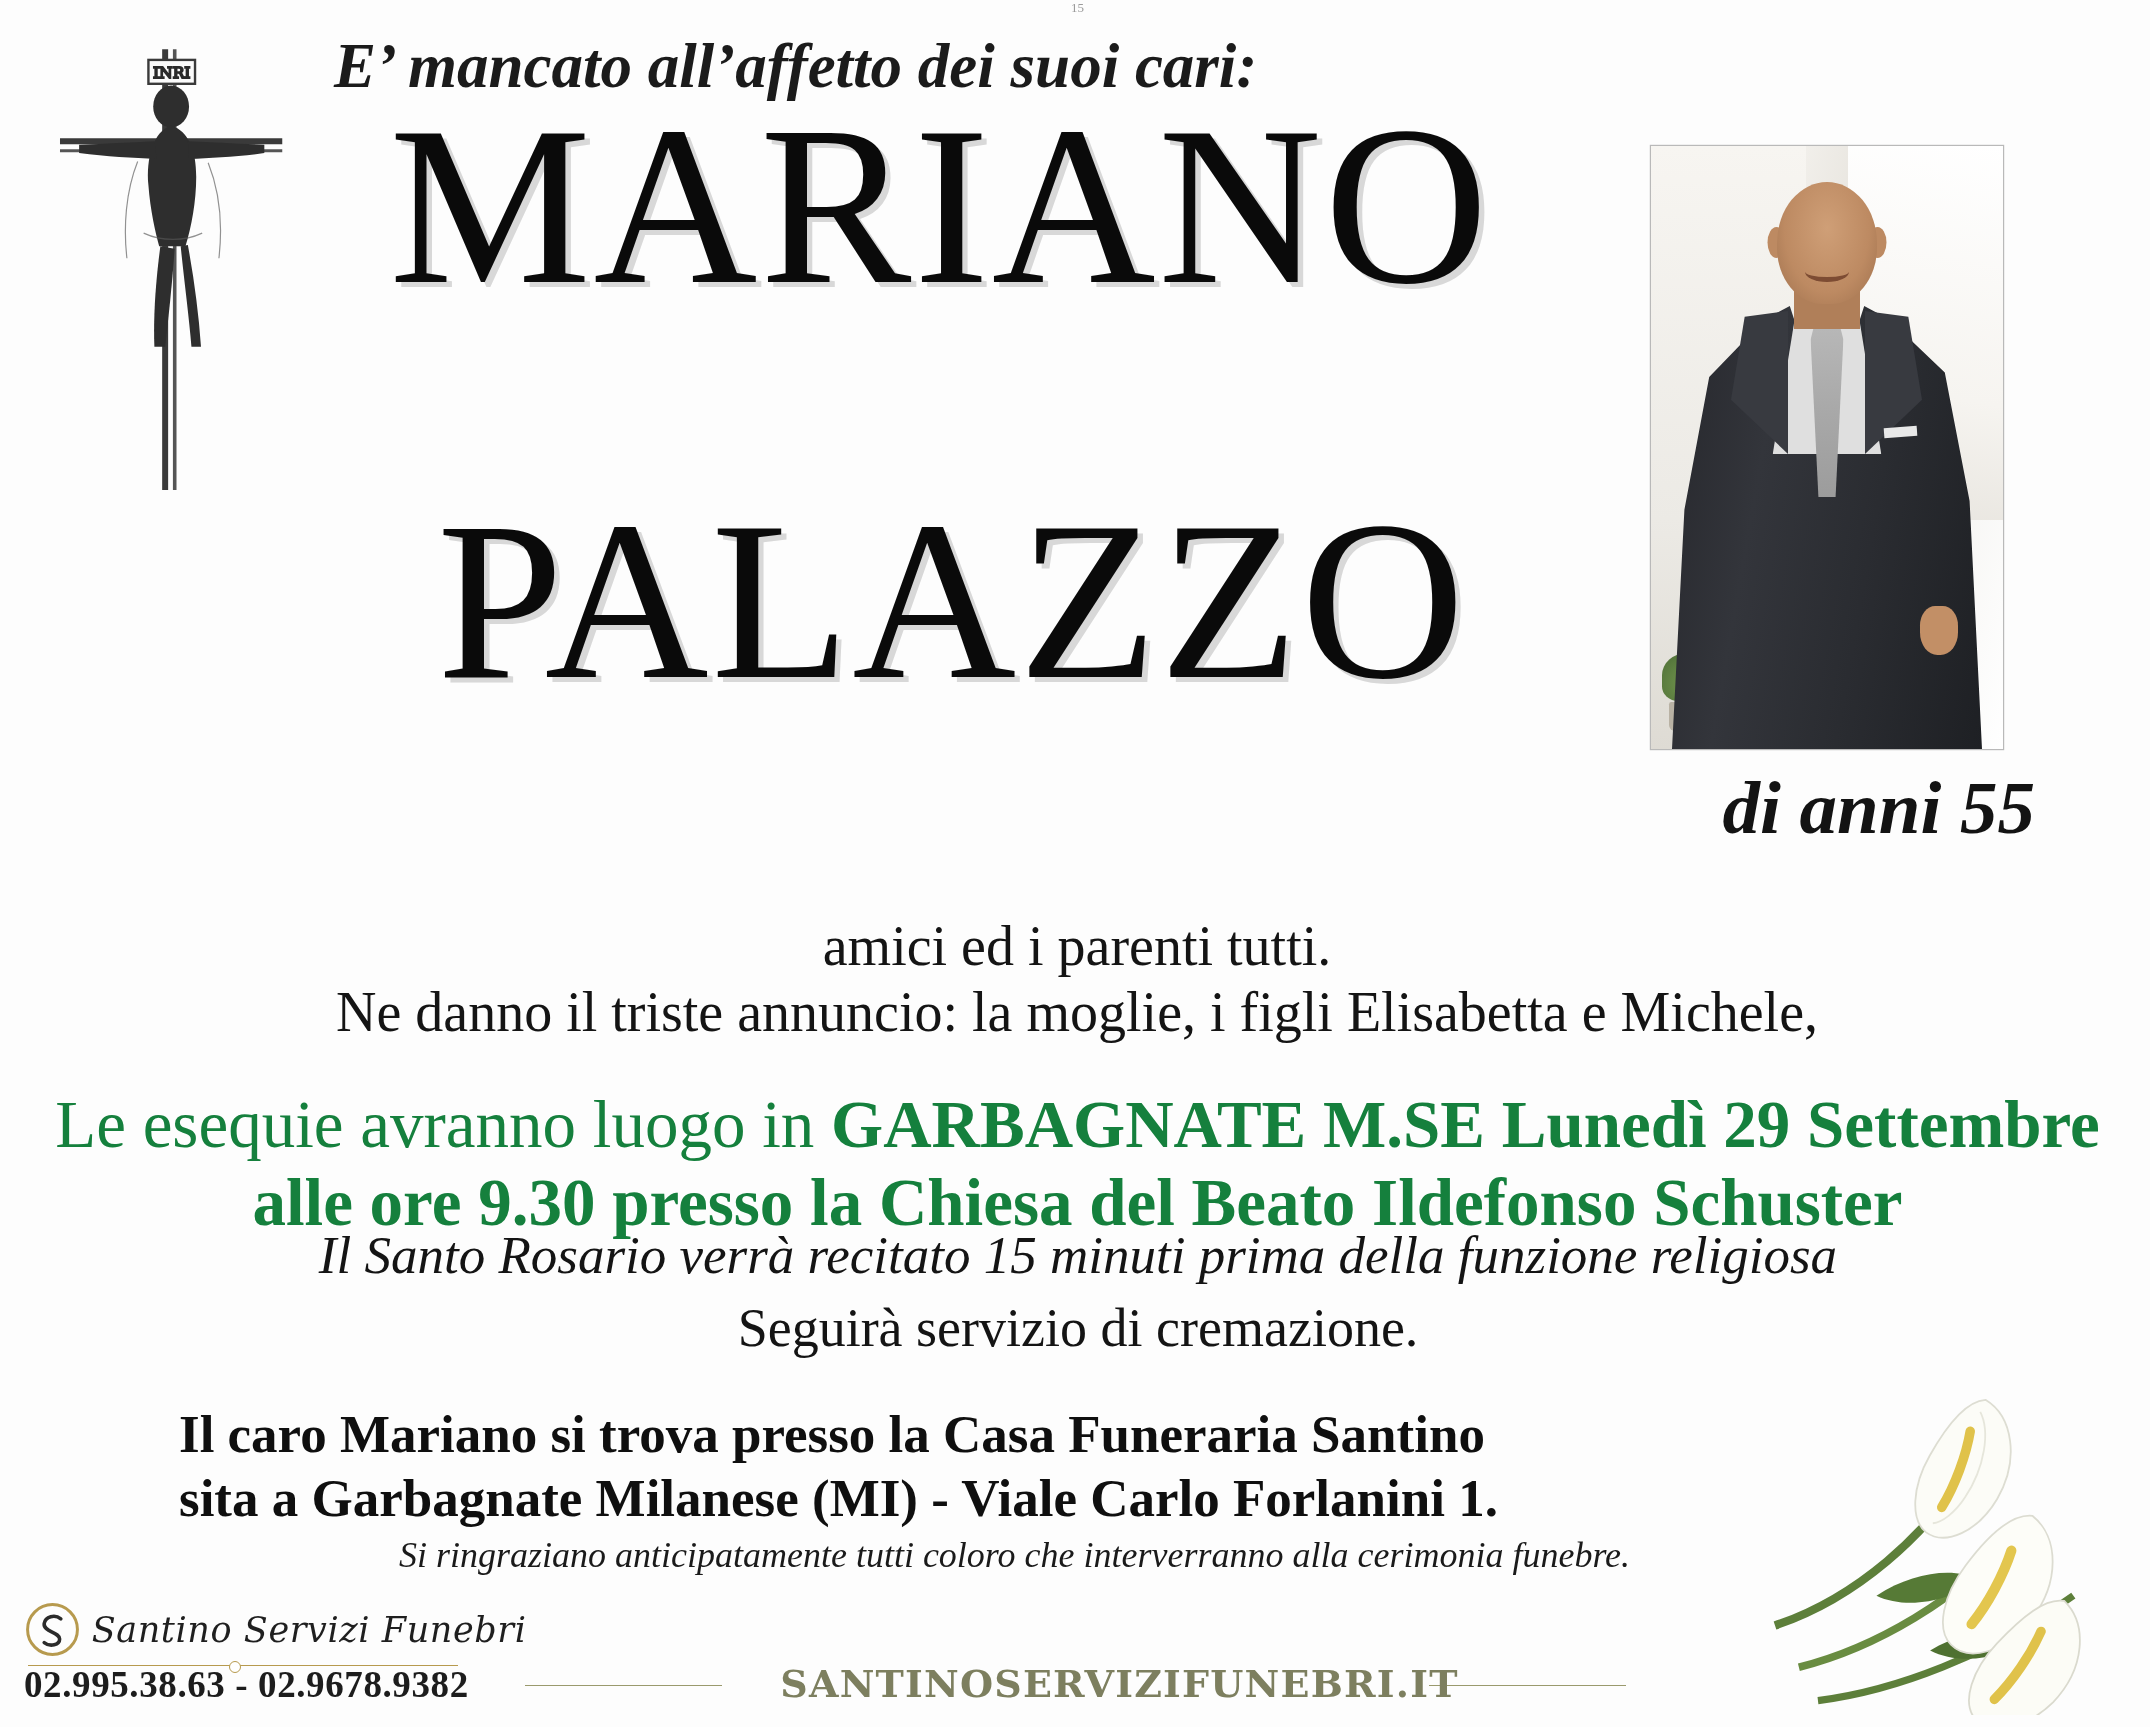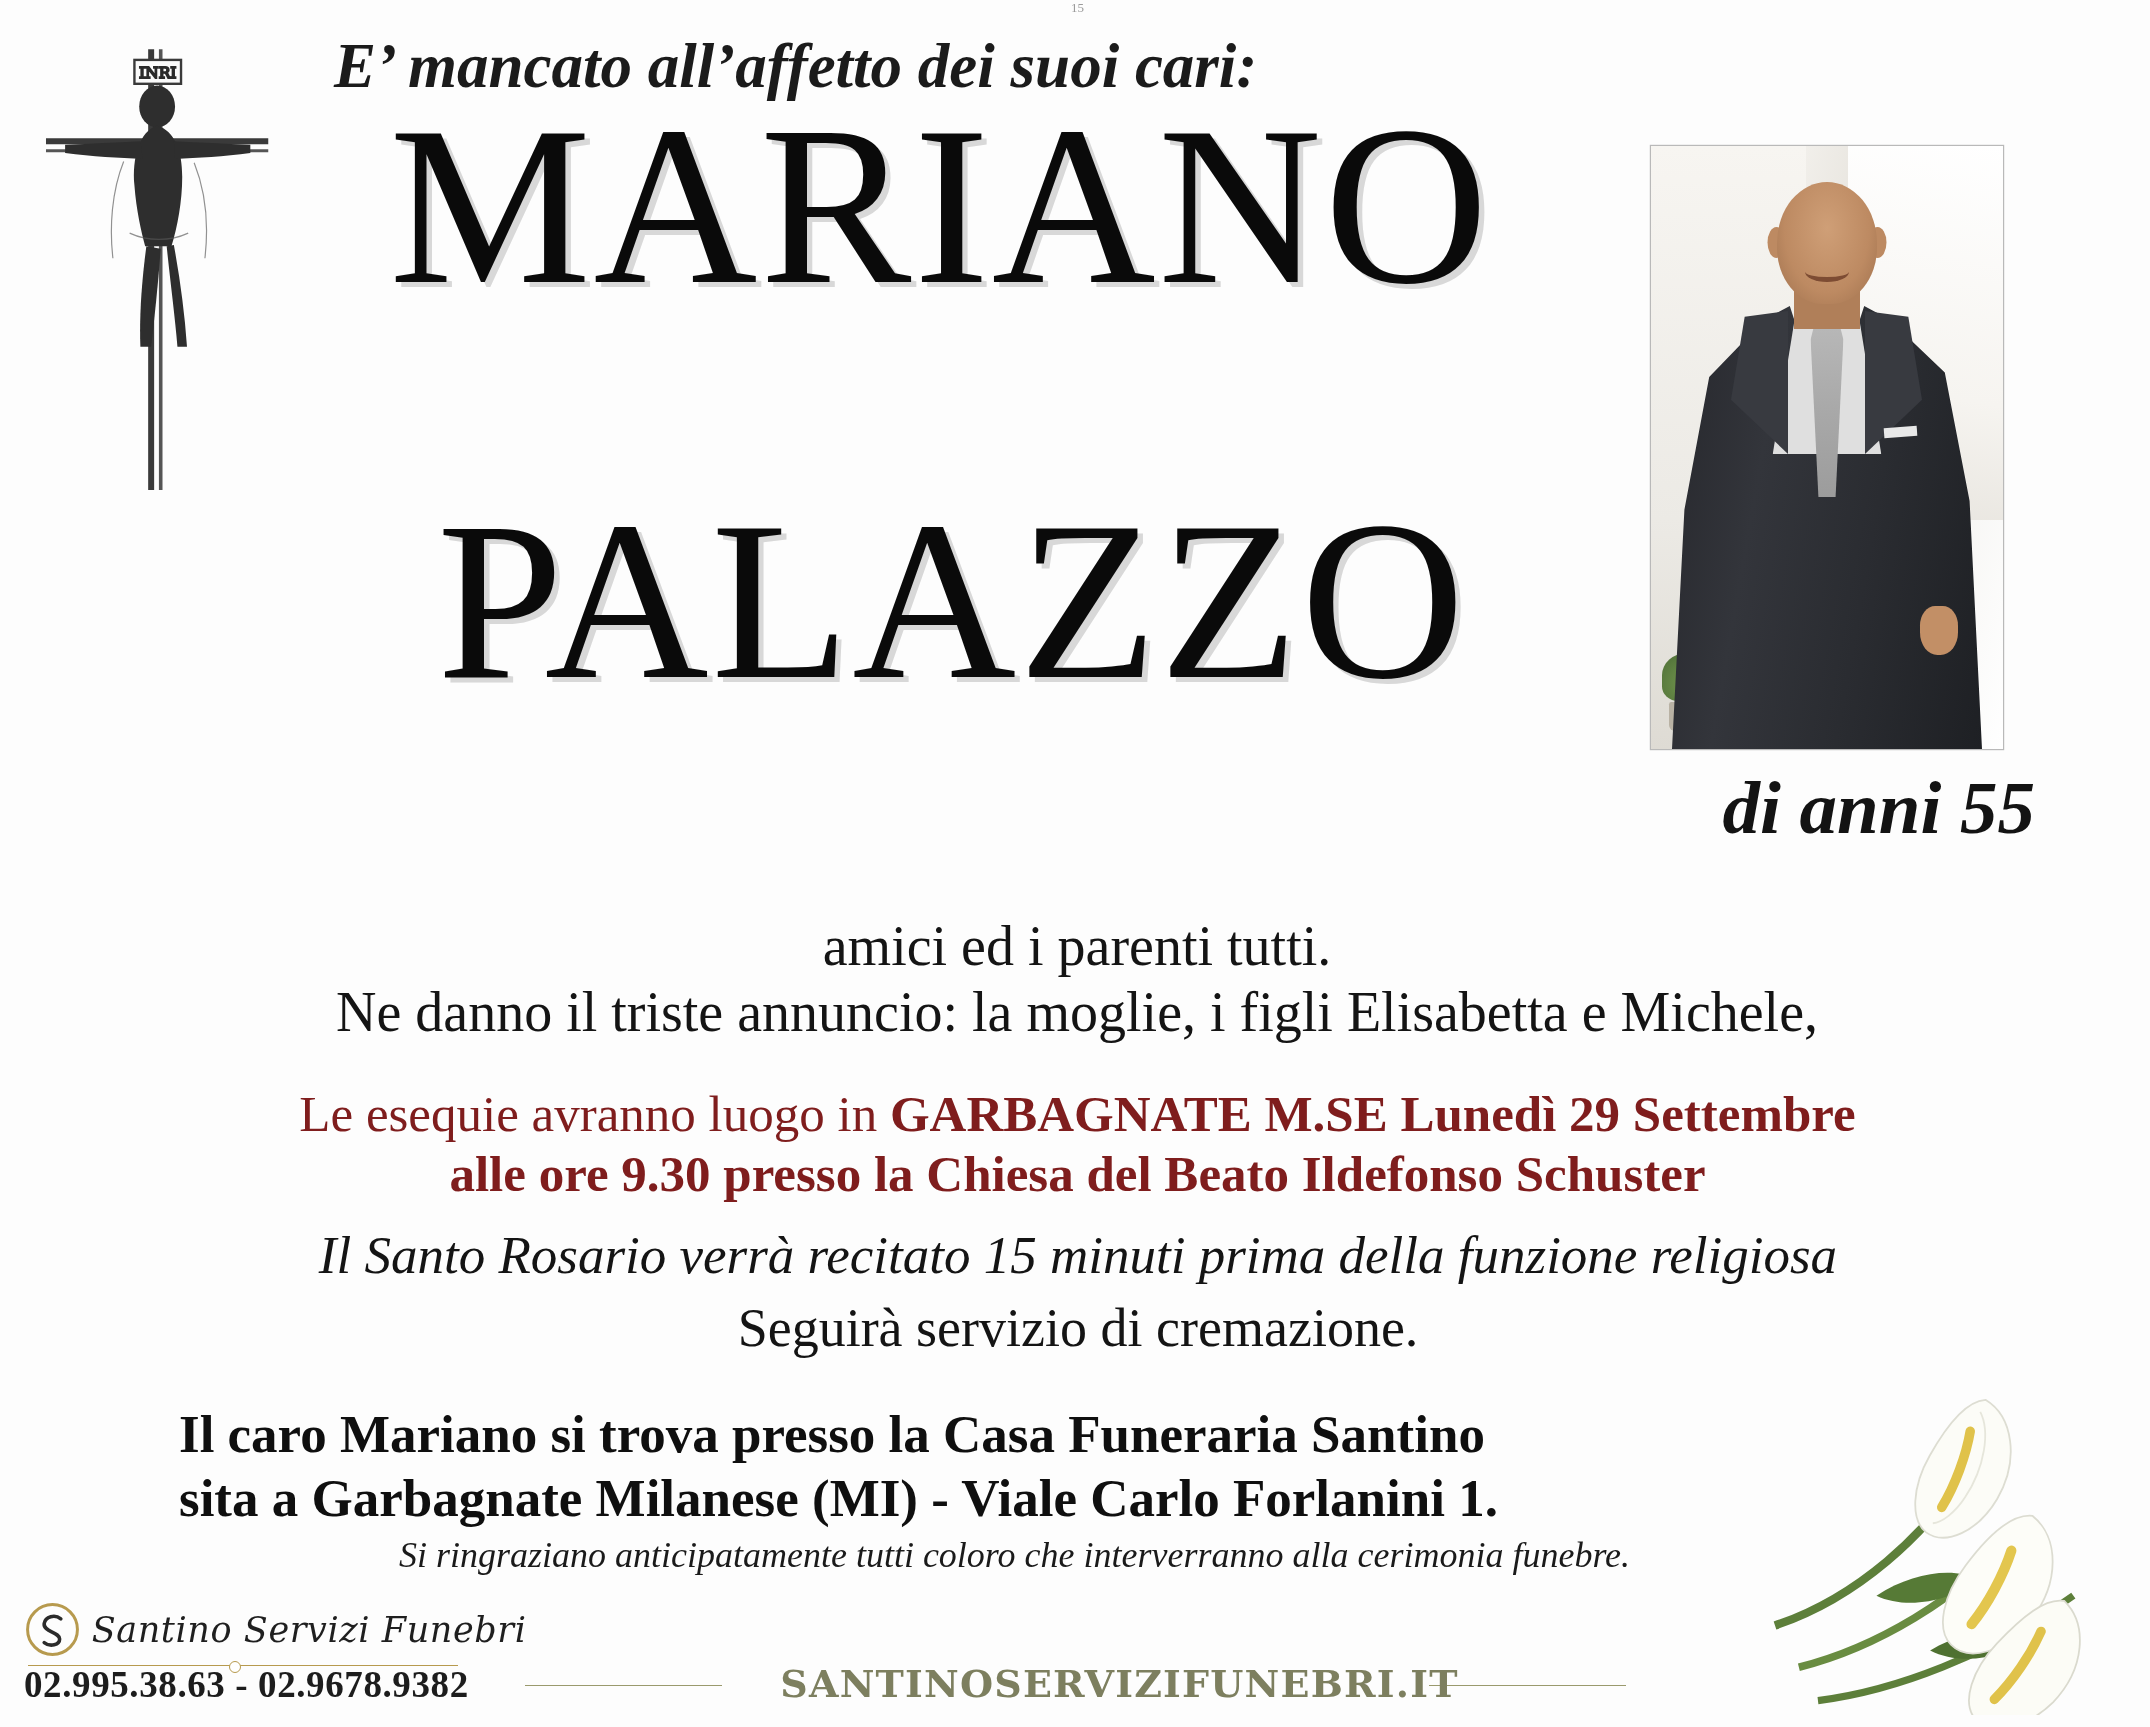--- a/index.html
+++ b/index.html
@@ -20,21 +20,21 @@
     left: 0; top: 0;
     width: 2151px;
     height: 1727px;
     background: #fdfdfd;
     box-sizing: border-box;
   }
 
   
   .crucifix {
     position: absolute;
-    left: 34px;
+    left: 48px;
     top: 36px;
     width: 257px;
     height: 472px;
     text-decoration: underline;
   }
   .crucifix svg { display: block; }
 
   
   .header-line {
     position: absolute;
@@ -249,23 +249,23 @@
     line-height: 1.18;
     color: #141414;
   }
 
   .funeral {
     position: absolute;
     left: 48px;
     top: 1085px;
     width: 2059px;
     text-align: center;
-    font-size: 51px;
+    font-size: 67px;
     line-height: 1.17;
-    color: #7f1d1d;
+    color: #15803d;
   }
   .funeral .plain { font-weight: normal; }
   .funeral .bold { font-weight: bold; }
 
   .rosary {
     position: absolute;
     left: 84px;
     top: 1224px;
     width: 1988px;
     text-align: center;

